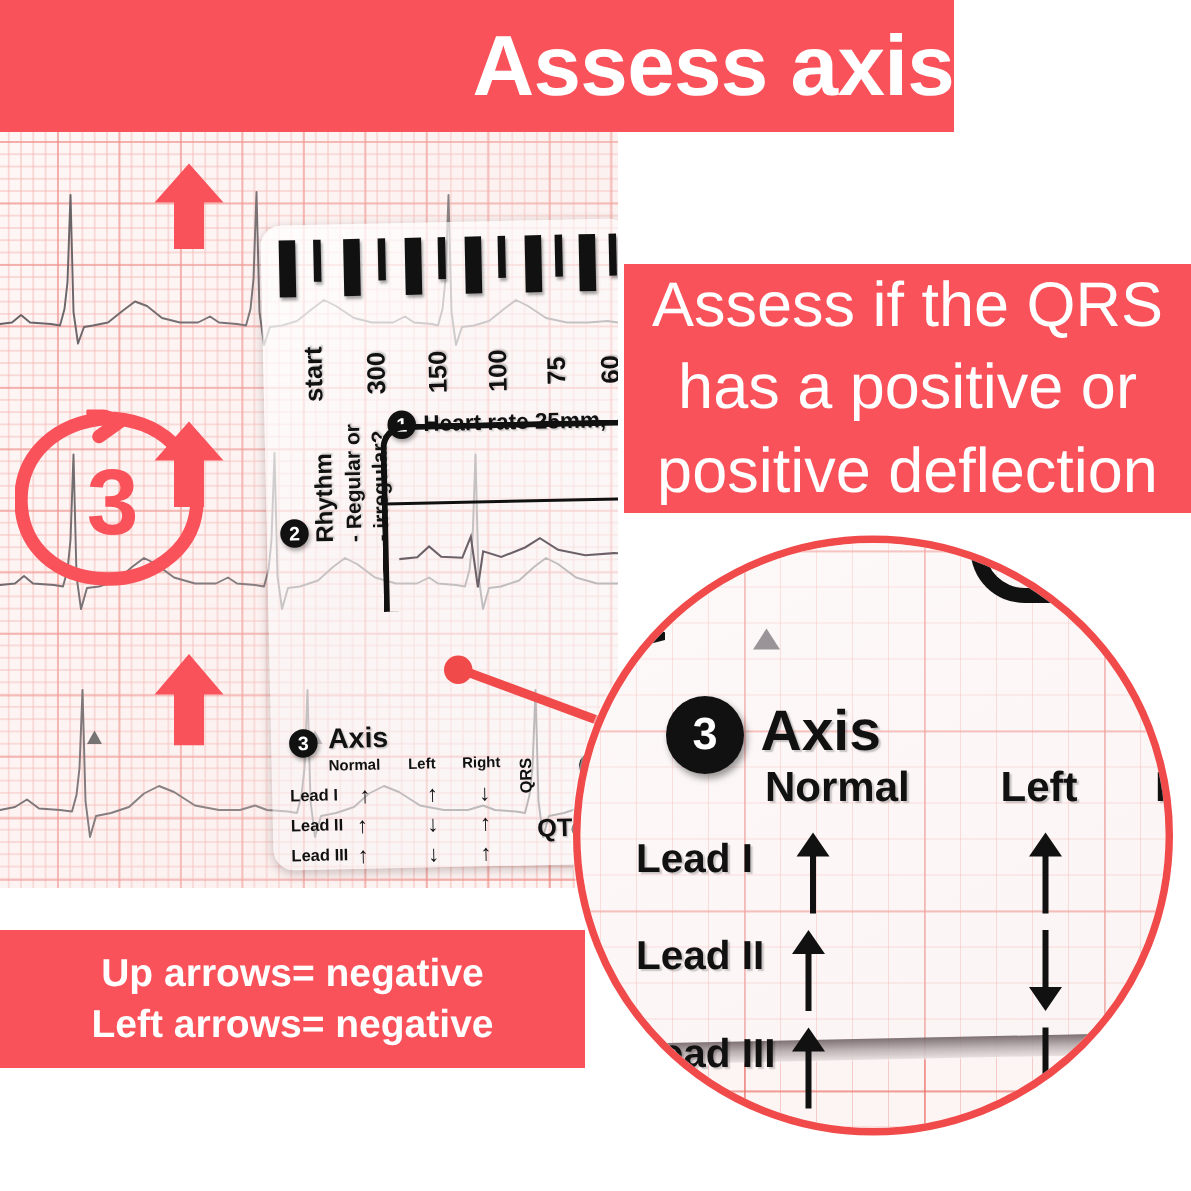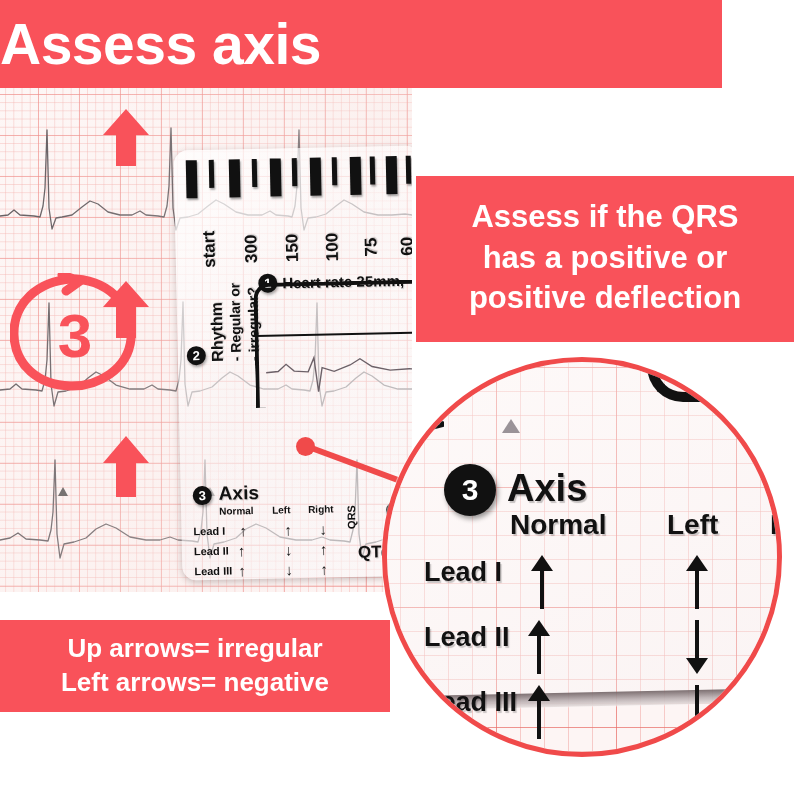--- a/index.html
+++ b/index.html
@@ -6,23 +6,23 @@
   html,body { width:794px; height:794px; }
   body {
     font-family:"Liberation Sans", sans-serif;
     background:#ffffff;
     position:relative;
     overflow:hidden;
   }
 
   
   .header-banner{
-    position:absolute; left:0; top:0; width:722px; height:88px;
+    position:absolute; left:0; top:0; width:636px; height:88px;
     background:#f9525a;
-    display:flex; align-items:center; justify-content:flex-start;
+    display:flex; align-items:center; justify-content:flex-end;
   }
   .header-title{
     color:#fff; font-size:57px; font-weight:bold; letter-spacing:-0.5px;
     line-height:1;
   }
 
   
   .ecg-photo{
     position:absolute; left:0; top:88px; width:412px; height:504px;
     overflow:hidden;
@@ -107,21 +107,21 @@
   }
   .up-arrow{ position:absolute; width:48px; }
 
   
   .right-text-block{
     position:absolute; left:416px; top:176px; width:378px; height:166px;
     background:#f9525a; color:#fff;
     display:flex; flex-direction:column; align-items:center; justify-content:center;
     padding:6px 8px 8px;
   }
-  .right-text-block .ln{ font-size:31px; font-weight:bold; line-height:1.32; text-align:center; white-space:nowrap;}
+  .right-text-block .ln{ font-size:42px; font-weight:normal; line-height:1.32; text-align:center; white-space:nowrap;}
 
   
   .bottom-text-block{
     position:absolute; left:0px; top:620px; width:390px; height:92px;
     background:#f9525a; color:#fff;
     display:flex; flex-direction:column; align-items:center; justify-content:center;
   }
   .bottom-text-block .ln{ font-size:26px; font-weight:bold; line-height:1.3; text-align:center; white-space:nowrap;}
 
   
@@ -315,21 +315,21 @@
   </svg>
 </div>
 
 <div class="right-text-block">
   <div class="ln">Assess if the QRS</div>
   <div class="ln">has a positive or</div>
   <div class="ln">positive deflection</div>
 </div>
 
 <div class="bottom-text-block">
-  <div class="ln">Up arrows= irregular</div>
+  <div class="ln">Up arrows= negative</div>
   <div class="ln">Left arrows= negative</div>
 </div>
 
 <svg class="connector-line" viewBox="0 0 794 794">
   <line x1="306" y1="446" x2="560" y2="540" stroke="#f04a4a" stroke-width="6"></line>
 </svg>
 <div class="connector-dot"></div>
 
 <div class="magnifier">
   <div class="mag-inner">

